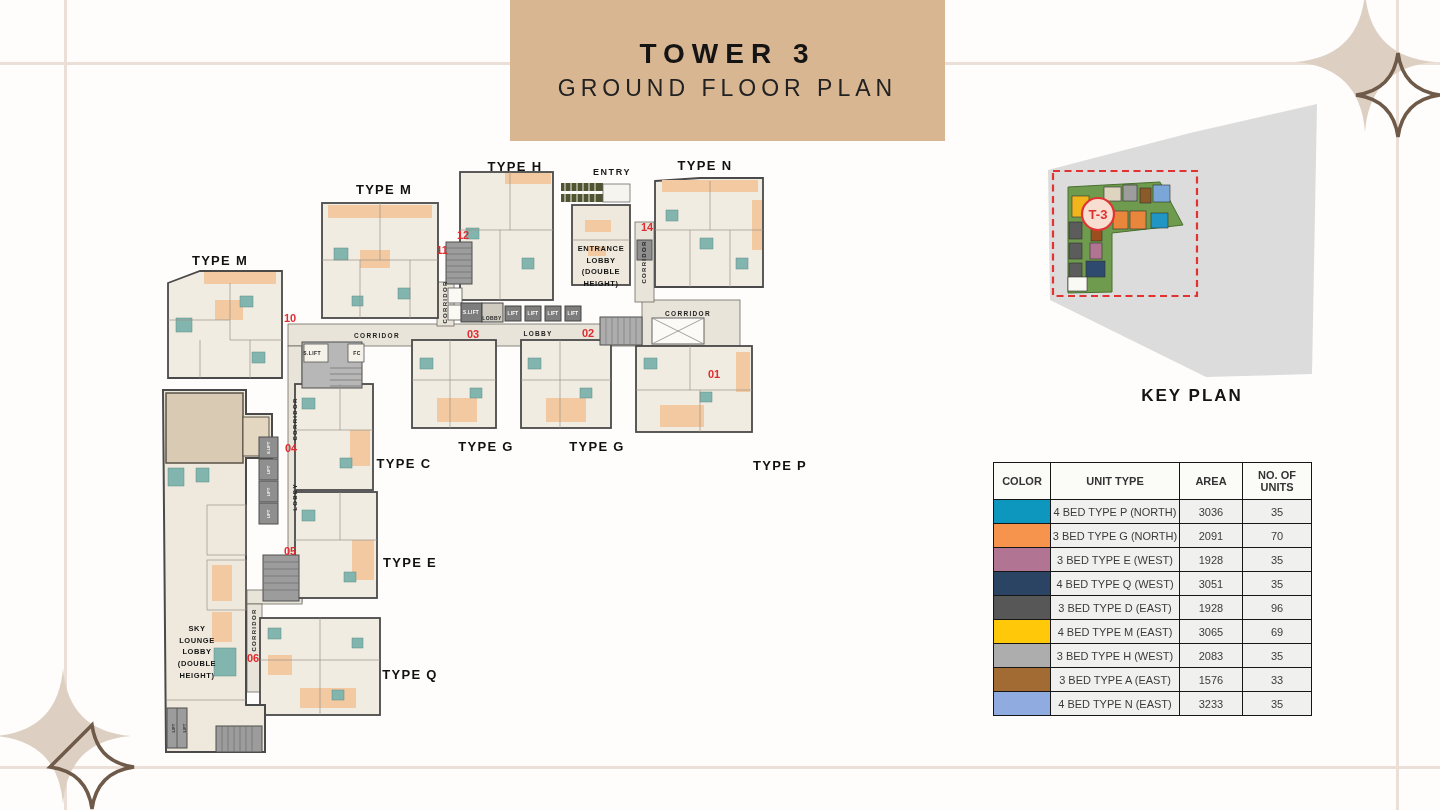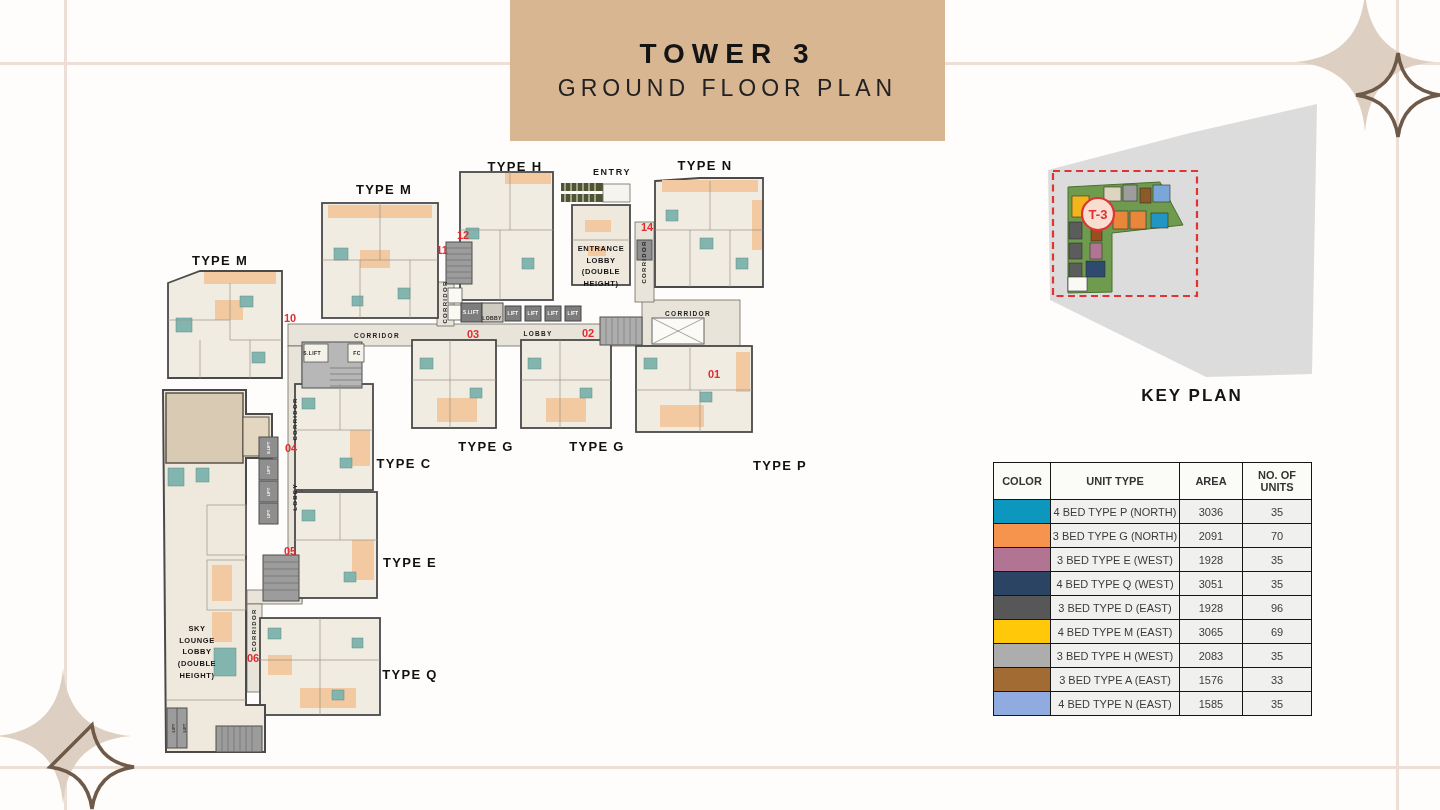--- a/index.html
+++ b/index.html
@@ -391,19 +391,19 @@
         </tr>
         <tr>
           <td class="c-color swatch" style="background: rgb(162, 107, 51);"></td>
           <td class="c-type">3 BED TYPE A (EAST)</td>
           <td class="c-area">1576</td>
           <td class="c-units">33</td>
         </tr>
         <tr>
           <td class="c-color swatch" style="background: rgb(143, 171, 224);"></td>
           <td class="c-type">4 BED TYPE N (EAST)</td>
-          <td class="c-area">1585</td>
+          <td class="c-area">3233</td>
           <td class="c-units">35</td>
         </tr>
       </tbody>
   </table>
 
 </div>
 
 </body></html>

